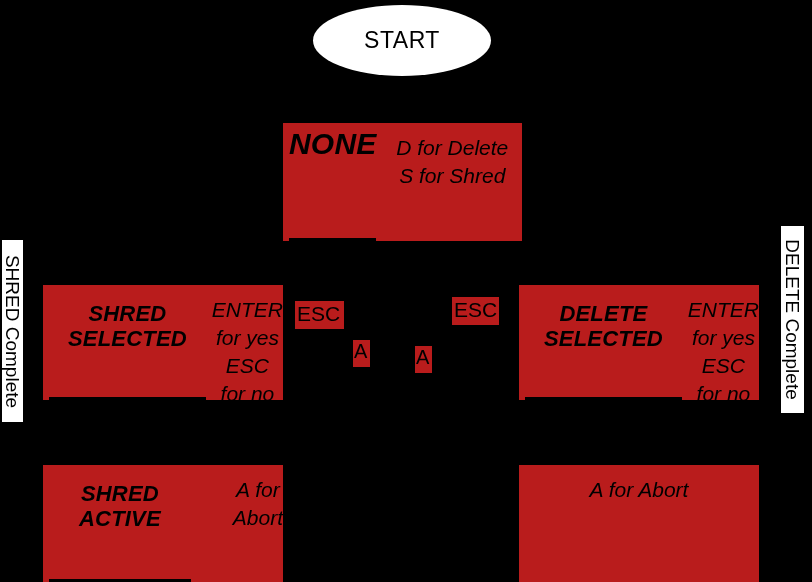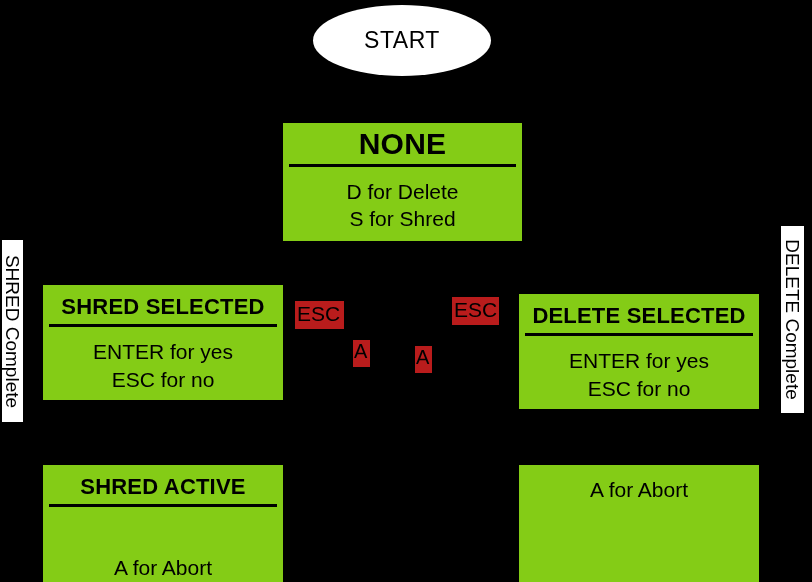--- a/index.html
+++ b/index.html
@@ -29,32 +29,33 @@
     color: #000000;
     font-size: 23px;
     font-weight: 400;
     letter-spacing: 0.5px;
     line-height: 1;
   }
 
   
   .state {
     position: absolute;
-    background: #84cc16;
+    background: #b91c1c;
     display: flex;
-    flex-direction: column;
+    flex-direction: row;
     box-sizing: border-box;
+    font-style: italic;
   }
   .state-header {
     color: #000000;
     font-size: 22px;
     font-weight: bold;
     text-align: center;
     letter-spacing: 0.2px;
-    padding-top: 9px;
+    padding-top: 16px;
     padding-bottom: 5px;
     margin: 0 6px;
     border-bottom: 3px solid #000000;
     line-height: 1.15;
   }
   .state-header.big {
     font-size: 30px;
     padding-top: 4px;
     padding-bottom: 2px;
   }
@@ -124,21 +125,21 @@
   </div>
 
   <div class="state" style="left:43px; top:285px; width:240px; height:115px;">
     <div class="state-header">SHRED SELECTED</div>
     <div class="state-body">
       <span class="line">ENTER for yes</span>
       <span class="line">ESC for no</span>
     </div>
   </div>
 
-  <div class="state" style="left:519px; top:294px; width:240px; height:115px;">
+  <div class="state" style="left:519px; top:285px; width:240px; height:115px;">
     <div class="state-header">DELETE SELECTED</div>
     <div class="state-body">
       <span class="line">ENTER for yes</span>
       <span class="line">ESC for no</span>
     </div>
   </div>
 
   <div class="state" style="left:43px; top:465px; width:240px; height:117px;gap:36px;">
     <div class="state-header">SHRED ACTIVE</div>
     <div class="state-body">

